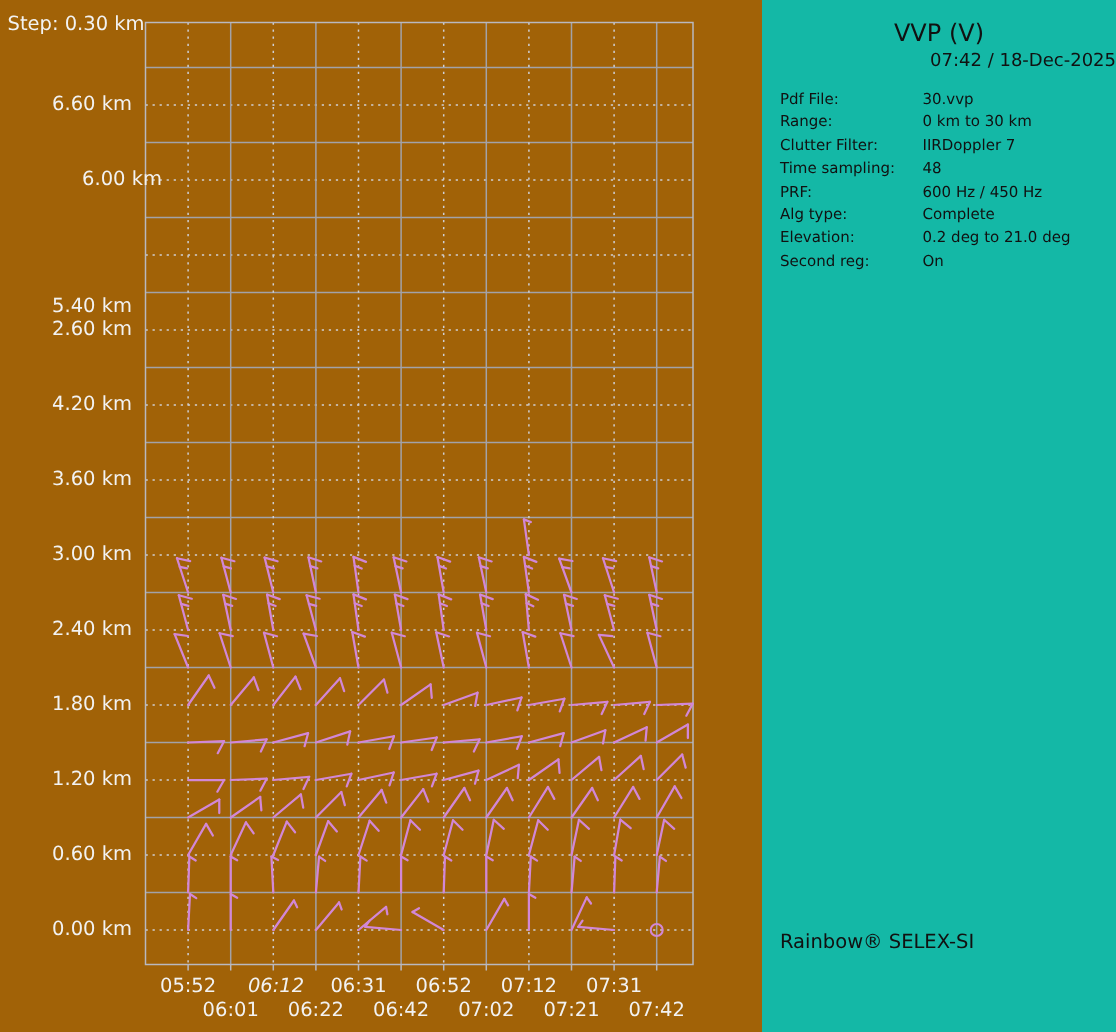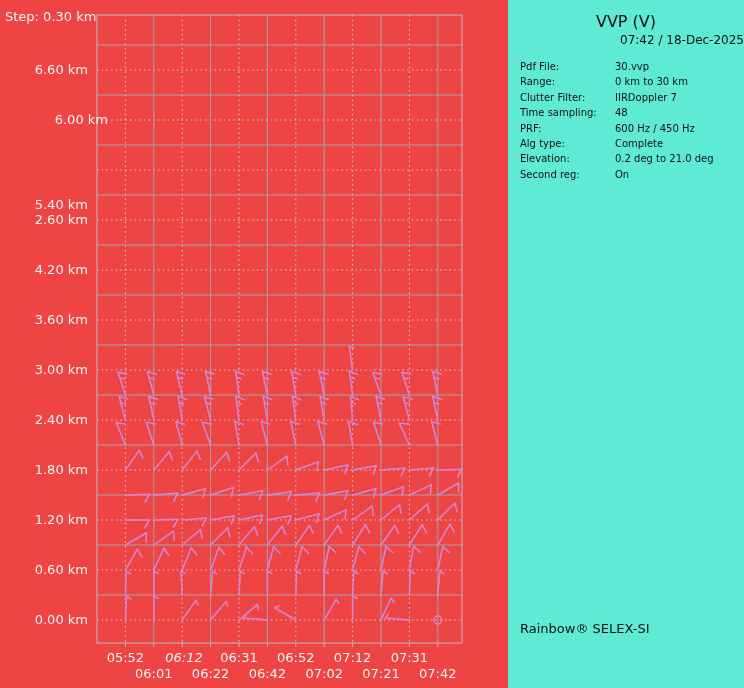--- a/index.html
+++ b/index.html
@@ -1,27 +1,27 @@
 <!DOCTYPE html>
 <html><head>
 <meta charset="utf-8">
 <style>
   html,body{margin:0;padding:0;background:#000;}
   #screen{position:relative;width:744px;height:688px;background:#000;overflow:hidden;
           font-family:"DejaVu Sans","Liberation Sans",sans-serif;}
   
-  #chart-region{position:absolute;left:0;top:0;width:508px;height:688px;background:#ef4444;}
+  #chart-region{position:absolute;left:0;top:0;width:508px;height:688px;background:#a16207;}
   #chart-svg{position:absolute;left:0;top:0;}
   .chart-title{position:absolute;left:97px;top:1px;width:365px;text-align:center;
                color:#f2f2f2;font-size:12px;}
   .step-label{position:absolute;left:5px;top:9px;color:#f2f2f2;font-size:13px;white-space:nowrap;}
   .ylab{position:absolute;width:88px;text-align:right;color:#f2f2f2;font-size:13px;white-space:nowrap;}
   .xlab{position:absolute;width:48px;text-align:center;color:#f2f2f2;font-size:13px;white-space:nowrap;}
   
-  #info-panel{position:absolute;left:508px;top:0;width:236px;height:688px;background:#5eead4;color:#111;}
+  #info-panel{position:absolute;left:508px;top:0;width:236px;height:688px;background:#14b8a6;color:#111;}
   .panel-title{margin-top:12px;text-align:center;font-size:16px;line-height:19px;}
   .panel-datetime{text-align:right;font-size:12px;line-height:19px;padding-left:43px;}
   .panel-site{text-align:center;font-size:15px;line-height:19px;}
   #fields{margin-top:9px;margin-left:12px;font-size:10px;}
   .field{display:flex;line-height:15.4px;}
   .field .flabel{width:95px;flex:0 0 95px;white-space:nowrap;}
   .field .fvalue{white-space:nowrap;}
   .panel-footer{position:absolute;left:12px;top:621px;font-size:13px;}
 </style>
 </head>

